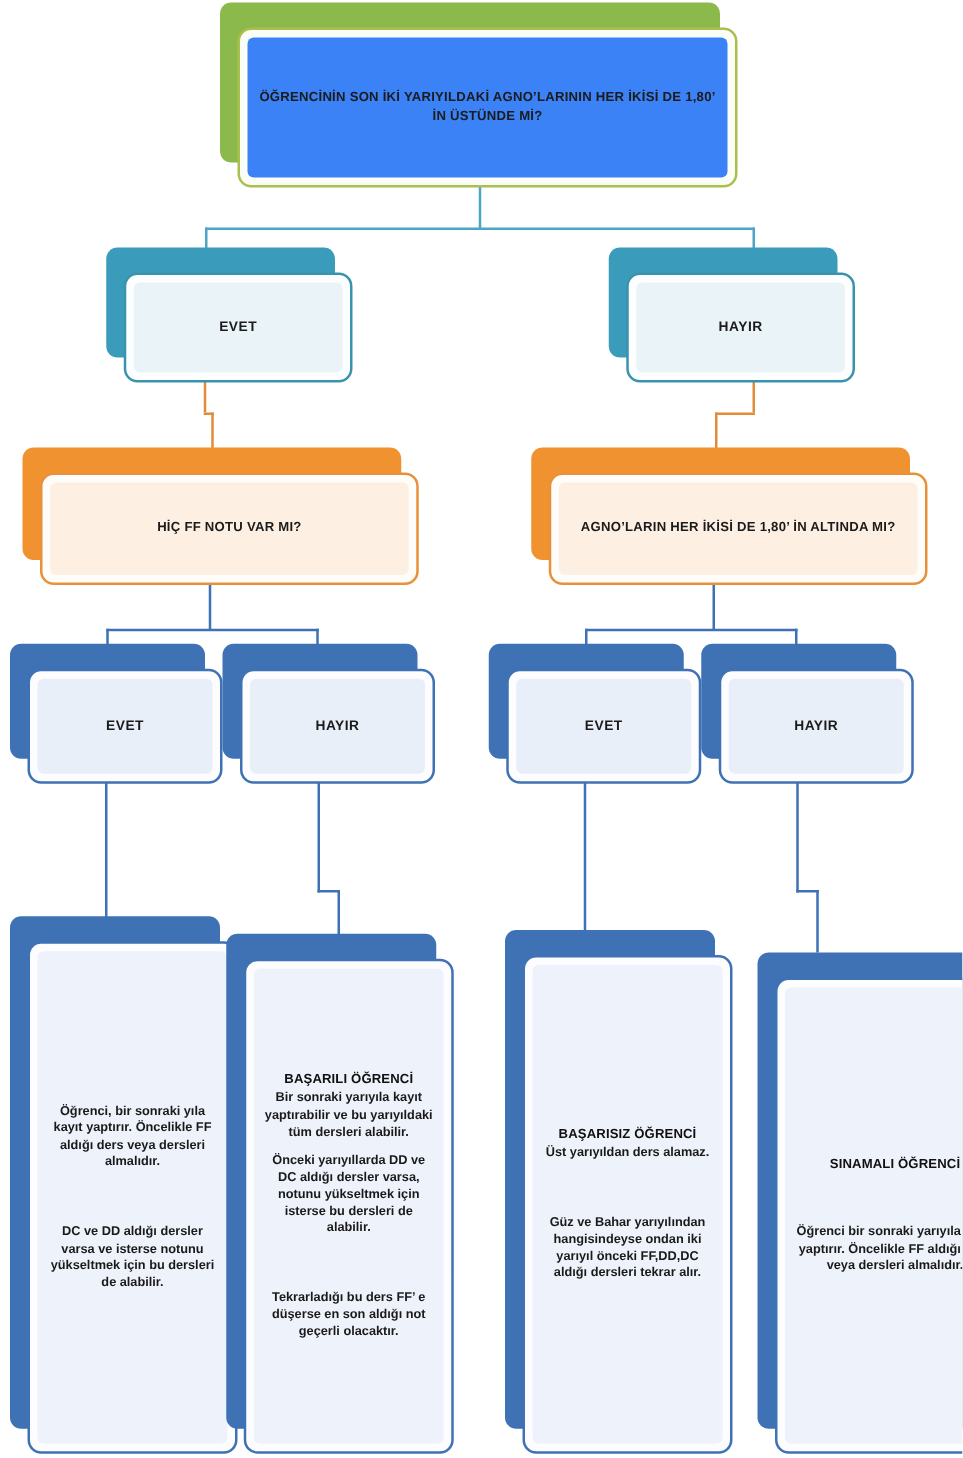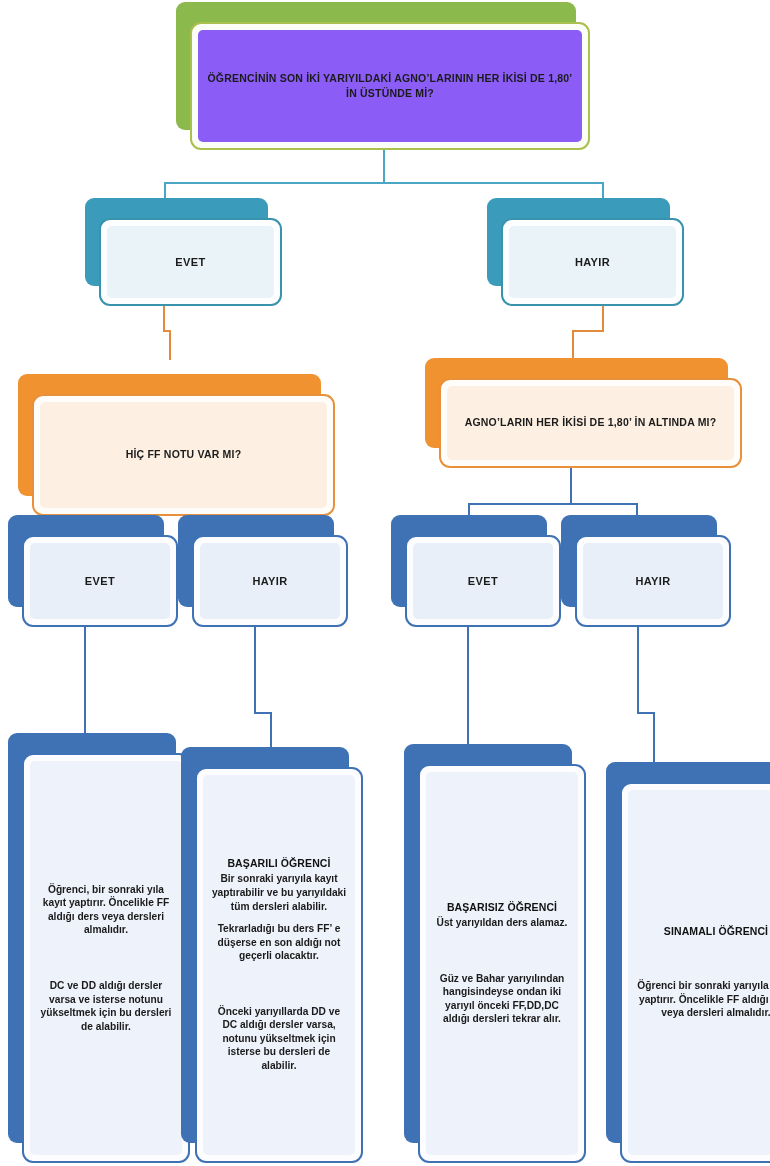--- a/index.html
+++ b/index.html
@@ -57,21 +57,21 @@
     align-items: center;
     justify-content: center;
     text-align: center;
     padding: 4px 8px;
     box-sizing: border-box;
   }
 
   
   .green .shadowbox { background: #8cb94b; }
   .green .facebox { border-color: #a9bf4e; background: #fbfdf7; }
-  .green .inner { background: #8b5cf6; }
+  .green .inner { background: #3b82f6; }
   .green .label {
     font-size: 10.5px;
     font-weight: bold;
     color: #1b1b1b;
     line-height: 1.45;
     letter-spacing: .2px;
   }
 
   
   .teal .shadowbox { background: #3a9cba; }
@@ -210,21 +210,21 @@
 
   <div class="node teal" style="left:487px; top:198px; width:197px; height:108px;">
     <div class="shadowbox"></div>
     <div class="facebox">
       <div class="inner">
         <span class="label">HAYIR</span>
       </div>
     </div>
   </div>
 
-  <div class="node orange" style="left:18px; top:374px; width:317px; height:142px;">
+  <div class="node orange" style="left:18px; top:358px; width:317px; height:110px;">
     <div class="shadowbox"></div>
     <div class="facebox">
       <div class="inner">
         <span class="label">HİÇ FF NOTU VAR MI?</span>
       </div>
     </div>
   </div>
 
   <div class="node orange" style="left:425px; top:358px; width:317px; height:110px;">
     <div class="shadowbox"></div>
@@ -284,22 +284,22 @@
     </div>
   </div>
 
   <div class="node outcome" style="left:181px; top:747px; width:182px; height:416px;">
     <div class="shadowbox"></div>
     <div class="facebox">
       <div class="inner">
         <div class="body">
           <div class="heading">BAŞARILI ÖĞRENCİ</div>
           <p>Bir sonraki yarıyıla kayıt yaptırabilir ve bu yarıyıldaki tüm dersleri alabilir.</p>
+          <p>Önceki yarıyıllarda DD ve DC aldığı dersler varsa, notunu yükseltmek için isterse bu dersleri de alabilir.</p>
           <p>Tekrarladığı bu ders FF’ e düşerse en son aldığı not geçerli olacaktır.</p>
-          <p>Önceki yarıyıllarda DD ve DC aldığı dersler varsa, notunu yükseltmek için isterse bu dersleri de alabilir.</p>
         </div>
       </div>
     </div>
   </div>
 
   <div class="node outcome" style="left:404px; top:744px; width:182px; height:419px;">
     <div class="shadowbox"></div>
     <div class="facebox">
       <div class="inner">
         <div class="body">

